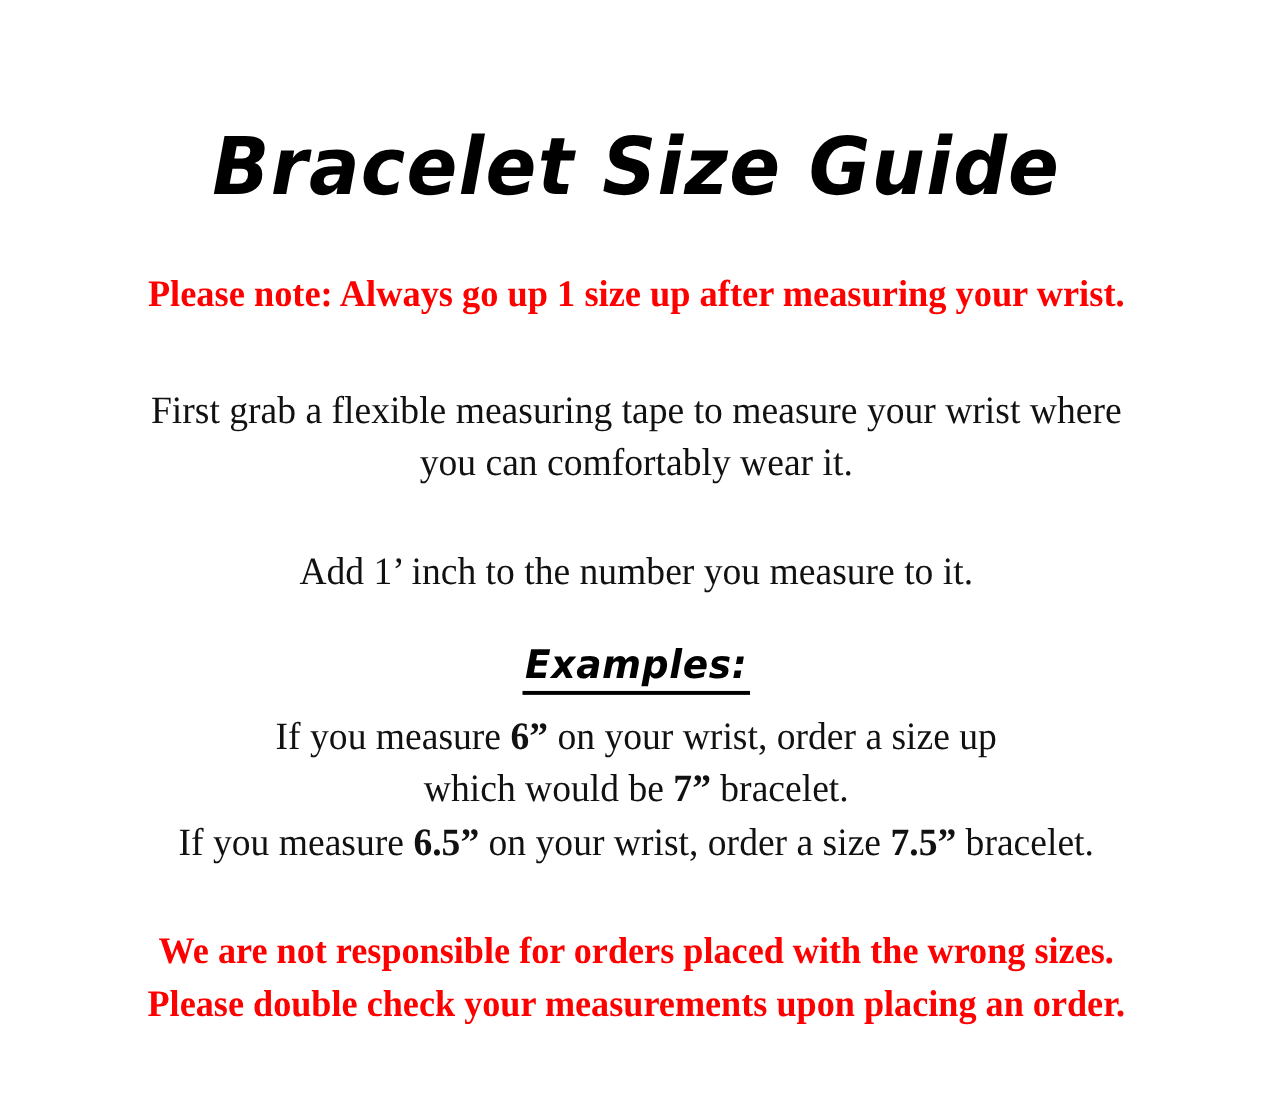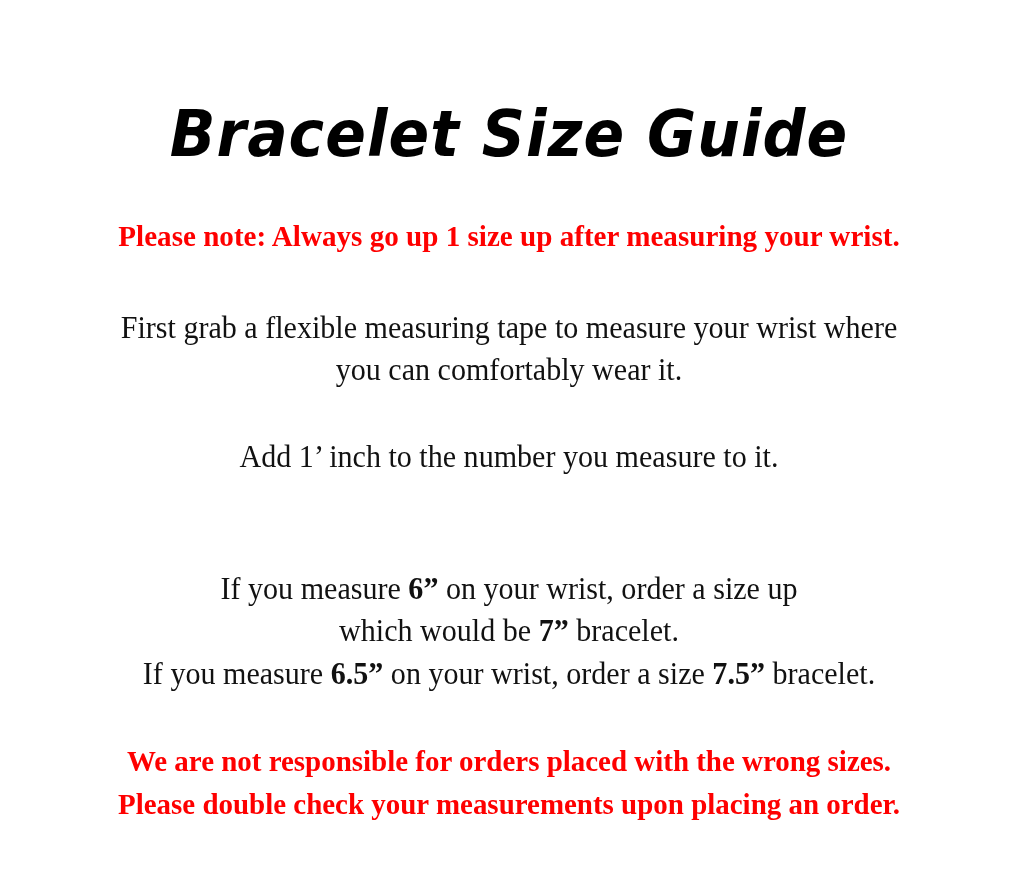--- a/index.html
+++ b/index.html
@@ -148,20 +148,23 @@
 
   <div class="para para-intro">
     <span class="bline">First grab a flexible measuring tape to measure your wrist where</span>
     <span class="bline">you can comfortably wear it.</span>
   </div>
 
   <div class="para para-add">
     <span class="bline">Add 1’ inch to the number you measure to it.</span>
   </div>
 
+  <div class="examples-heading">
+    <span class="hw">Examples:</span>
+  </div>
 
   <div class="examples-body">
     <span class="bline"><span>If you measure </span><span class="sz">6”</span><span> on your wrist, order a size up</span></span>
     <span class="bline"><span>which would be </span><span class="sz">7”</span><span> bracelet.</span></span>
     <span class="bline"><span>If you measure </span><span class="sz">6.5”</span><span> on your wrist, order a size </span><span class="sz">7.5”</span><span> bracelet.</span></span>
   </div>
 
   <div class="note-bottom">
     <span class="rline">We are not responsible for orders placed with the wrong sizes.</span>
     <span class="rline">Please double check your measurements upon placing an order.</span>

